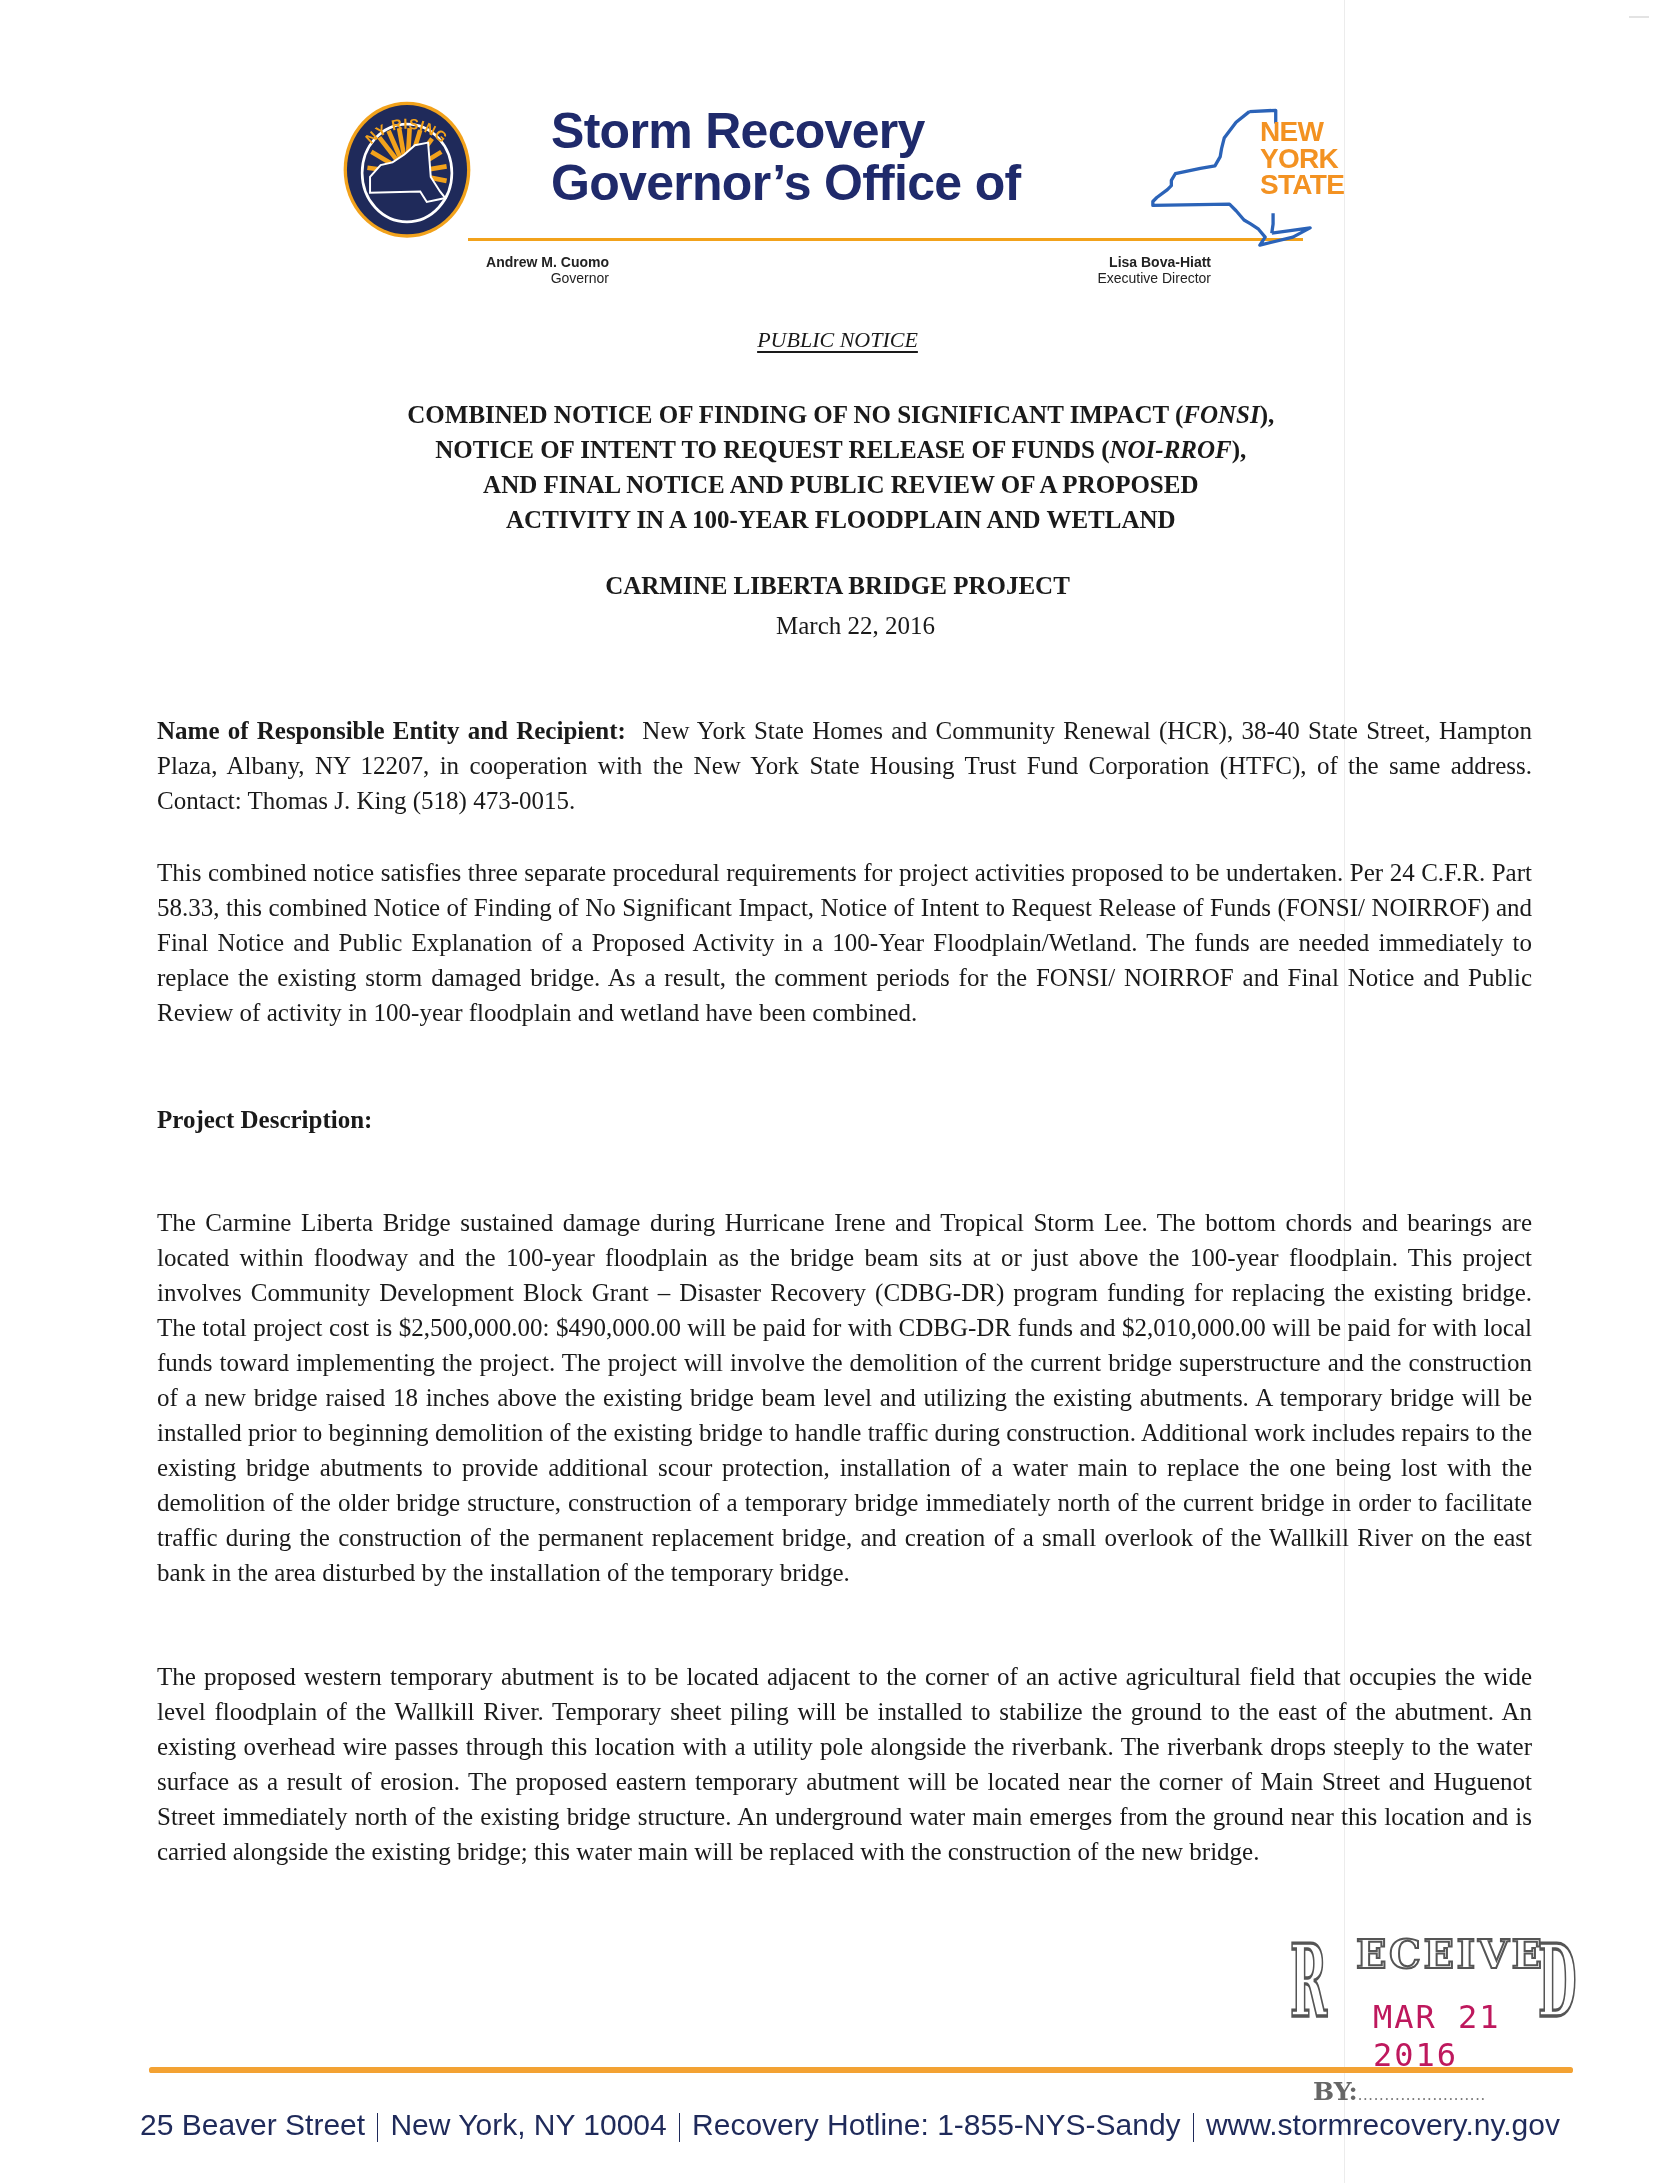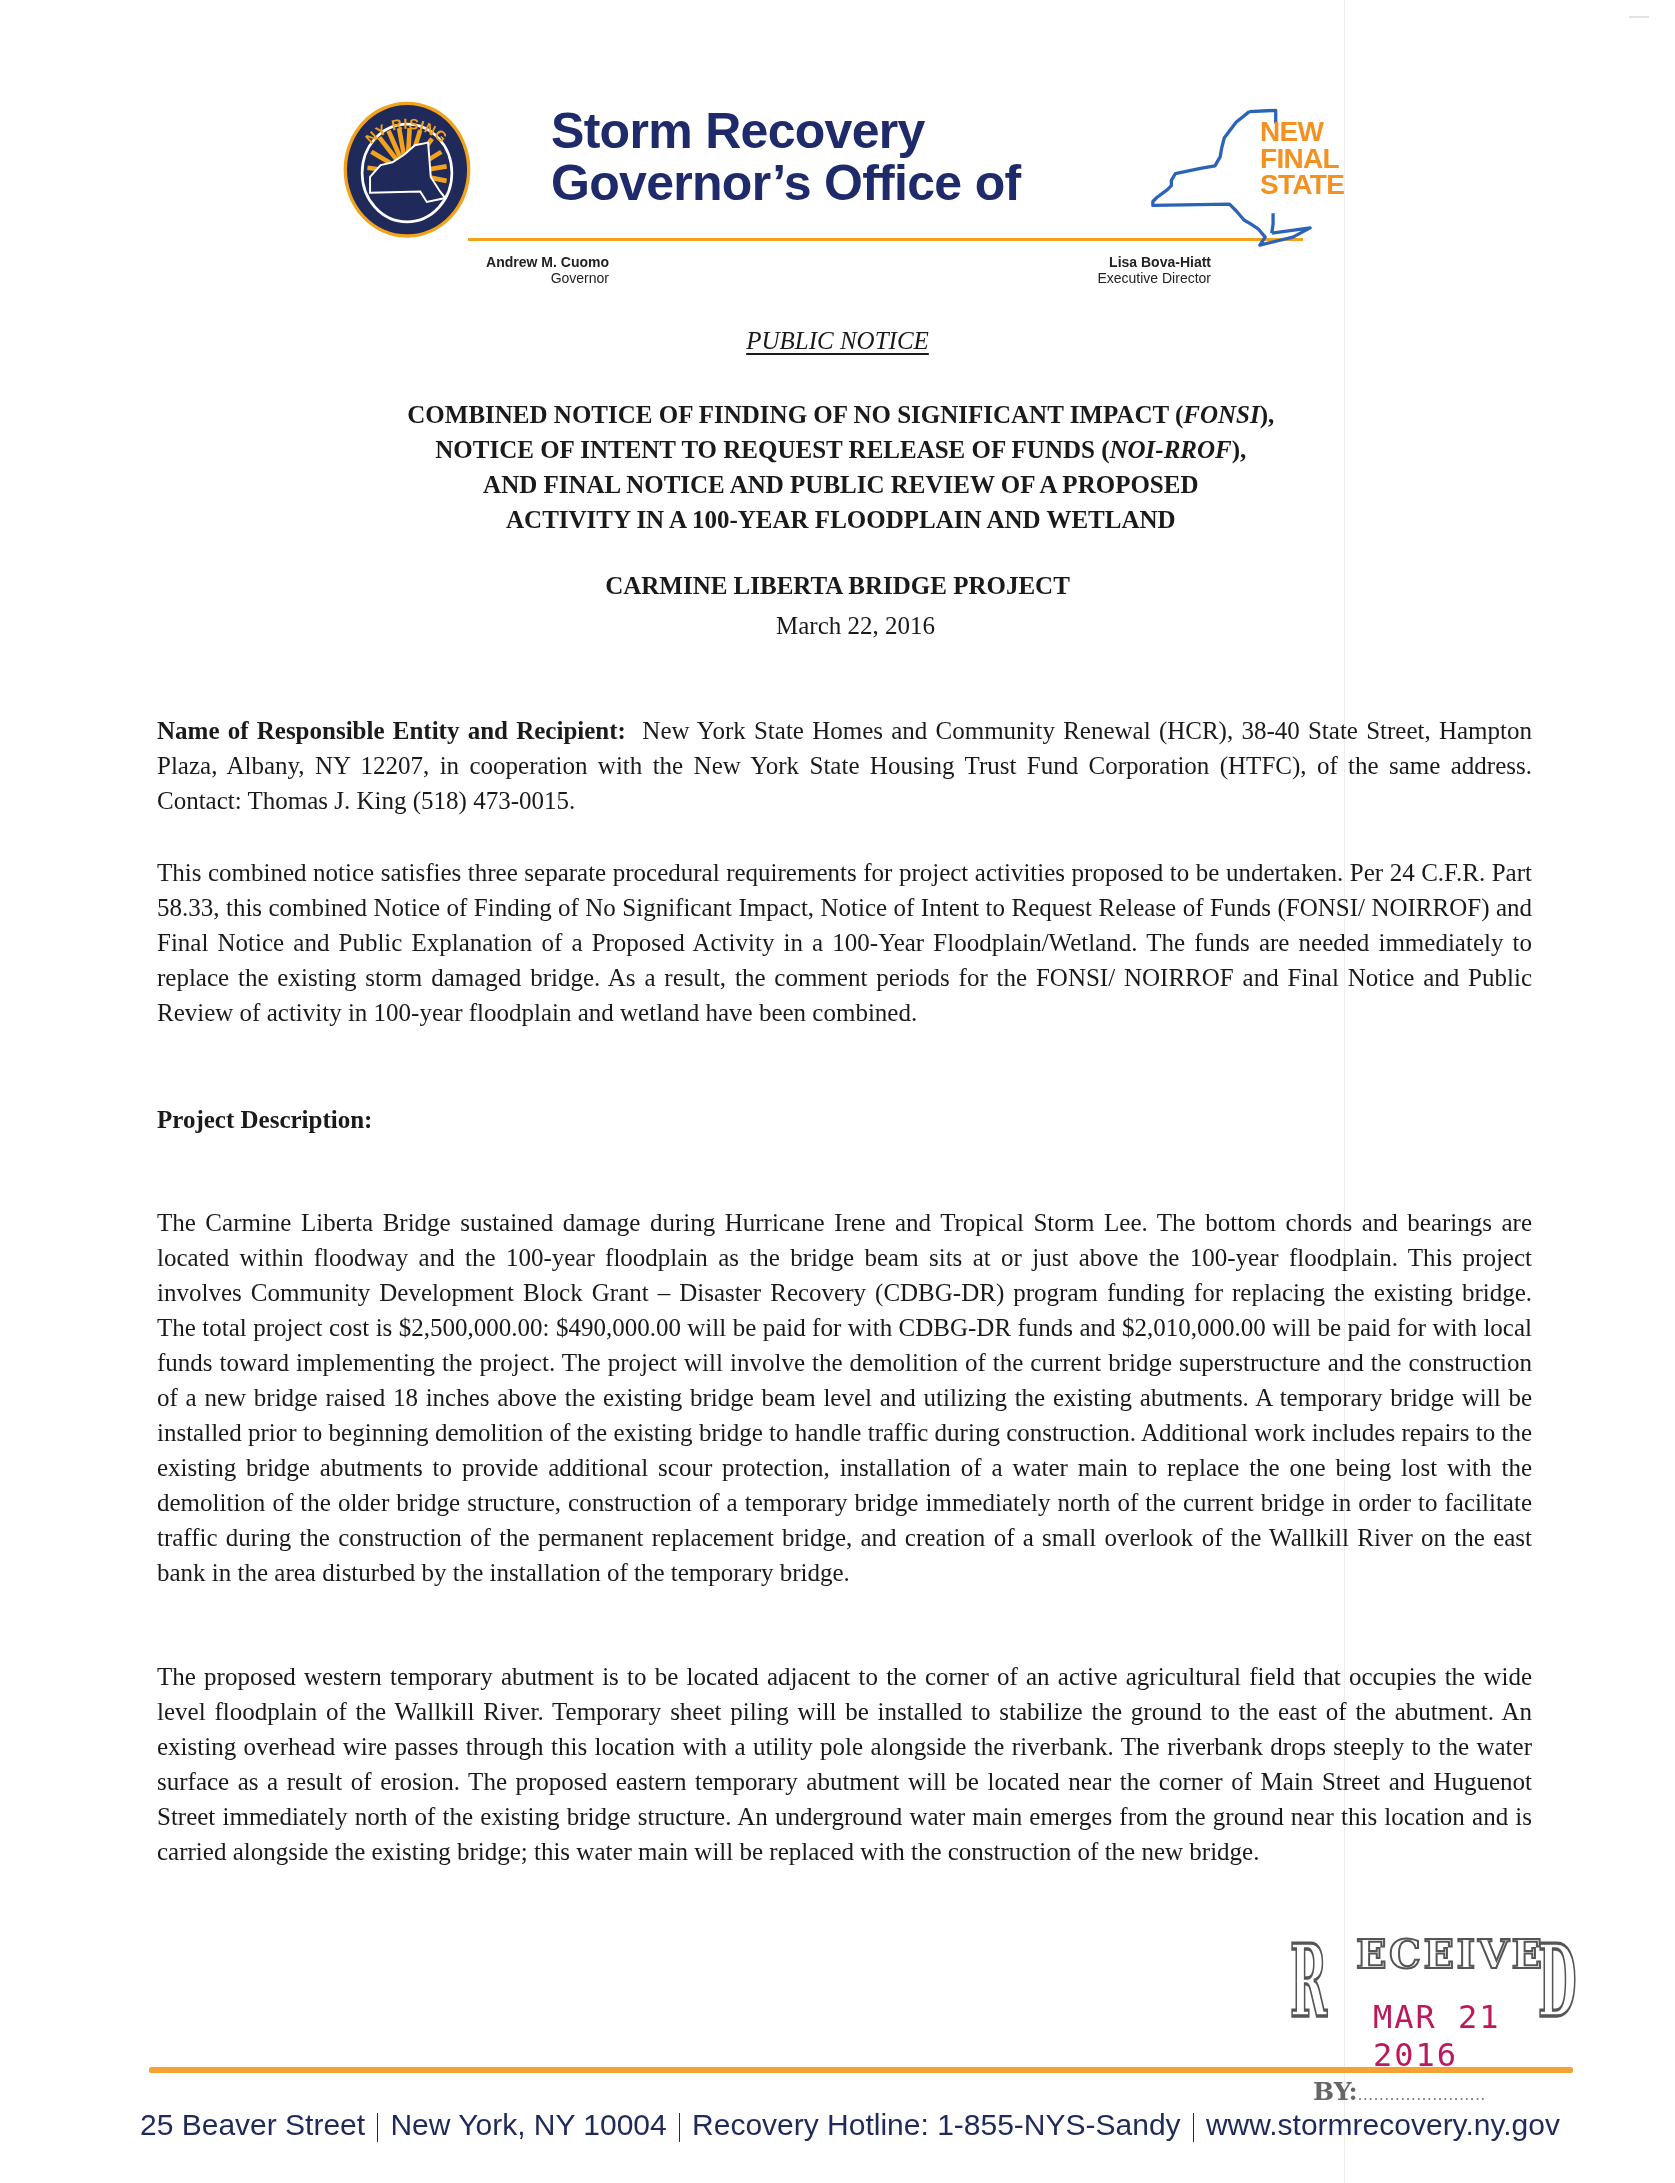--- a/index.html
+++ b/index.html
@@ -18,21 +18,21 @@
   .nys-logo { position: absolute; left: 1137px; top: 105px; width: 218px; height: 152px; }
   .nys-word { position: absolute; left: 1260px; top: 119px; font-family: "Liberation Sans", sans-serif; font-weight: bold; color: #f39222; font-size: 28px; line-height: 26.5px; letter-spacing: -0.7px; }
   .official { position: absolute; top: 254px; font-family: "Liberation Sans", sans-serif; font-size: 14px; line-height: 16px; color: #222; text-align: right; }
   .official .name { font-weight: bold; }
   .official.gov { left: 457px; width: 152px; }
   .official.dir { left: 1052px; width: 159px; }
 
   
   .doc { font-family: "Liberation Serif", serif; color: #1a1a1a; }
   .center { position: absolute; left: 0; width: 1675px; text-align: center; }
-  .pn { top: 327px; font-size: 25px; font-style: italic; }
+  .pn { top: 327px; font-size: 22px; font-style: italic; }
   .pn span { text-decoration: underline; text-underline-offset: 4px; }
   .heading { top: 397px; font-size: 25px; line-height: 35px; font-weight: bold; padding-left: 6.6px; box-sizing: border-box; }
   .heading i { font-weight: bold; }
   .project { top: 572px; font-size: 25px; font-weight: bold; }
   .date { top: 612px; font-size: 25px; padding-left: 18px; }
 
   .para { position: absolute; left: 157px; width: 1375px; font-size: 25px; line-height: 35px; text-align: justify; }
   .p-entity { top: 713px; }
   .p-combined { top: 855px; }
   .p-desc-h { top: 1102px; font-weight: bold; }
@@ -90,21 +90,21 @@
     <div>Storm Recovery</div>
     <div>Governor’s Office of</div>
   </div>
   <div class="head-rule"></div>
 
   <svg class="nys-logo" viewBox="0 0 330 230">
     <path d="M170 10 L210 8 L210 28 M170 10 L150 26 L132 50 L128 66 L126 78 L118 92 L96 96 L58 104 L52 114 L52 122 L46 128 L30 140 L24 146 L24 152 L140 150 L150 160 L162 174 L172 180 L184 188 L194 200 L186 212 L236 200 L262 186 L232 190 L204 194 M204 194 L206 180 L206 164" fill="none" stroke="#2b63b8" stroke-width="5" stroke-linejoin="round"></path>
   </svg>
   <div class="nys-word">
     <div>NEW</div>
-    <div>FINAL</div>
+    <div>YORK</div>
     <div>STATE</div>
   </div>
 
   <div class="official gov">
     <div class="name">Andrew M. Cuomo</div>
     <div>Governor</div>
   </div>
   <div class="official dir">
     <div class="name">Lisa Bova-Hiatt</div>
     <div>Executive Director</div>

